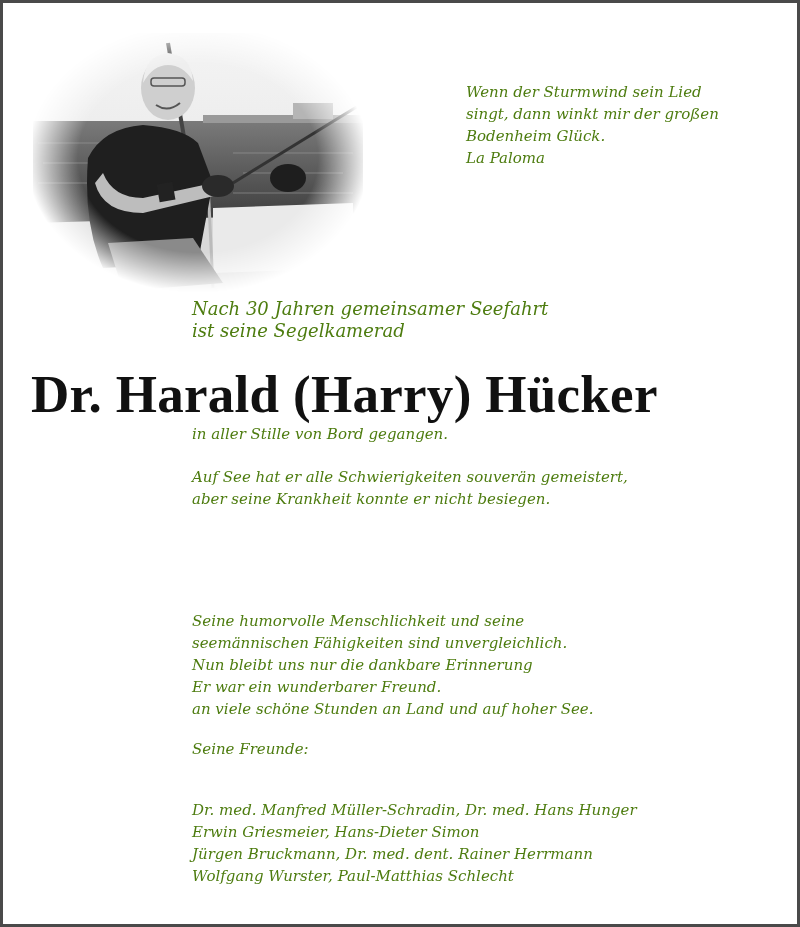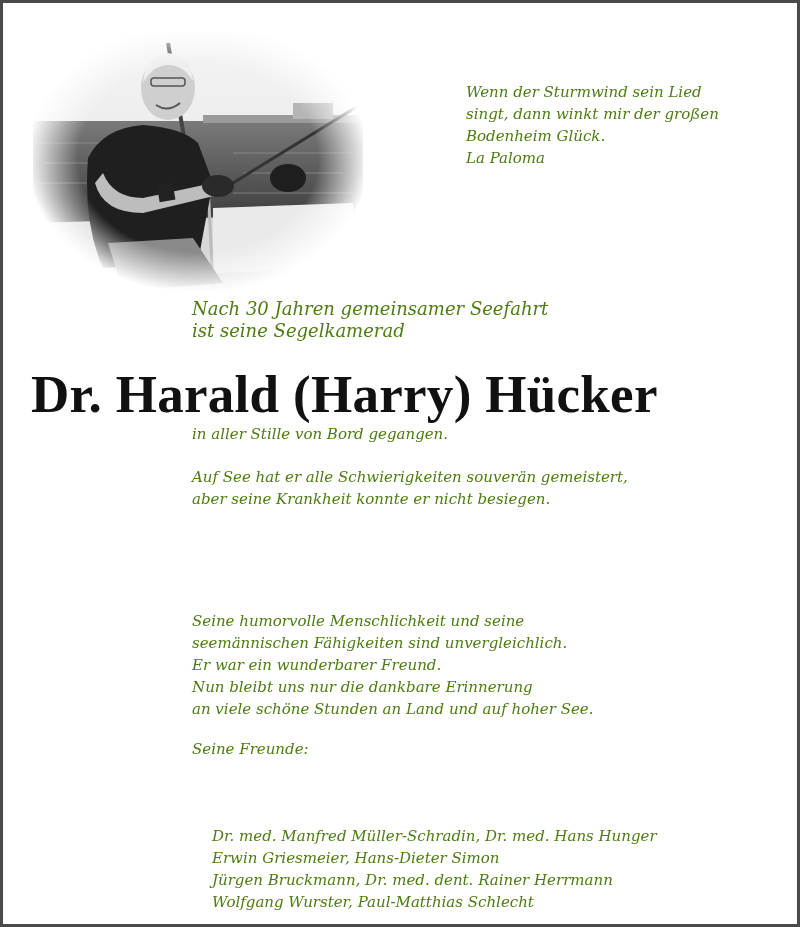--- a/index.html
+++ b/index.html
@@ -33,21 +33,21 @@
       font-family: "Liberation Serif", "DejaVu Serif", serif;
       font-weight: bold; font-size: 53px; line-height: 52px; color: #111;
       letter-spacing: 0.3px; white-space: nowrap;
     }
     .block { position: absolute; left: 189px; font-size: 15px; line-height: 22px; white-space: nowrap; }
     .b1 { top: 420px; }
     .b2 { top: 463px; }
     .b3 { top: 539px; }
     .b4 { top: 592px; margin-top: 15px; }
     .b5 { top: 735px; }
-    .b6 { top: 822px; margin-left: 20px; }
+    .b6 { top: 796px; }
     .line { display: block; }
   </style>
 </head>
 <body>
 
 <div class="frame">
 
   <div class="photo">
     <svg viewBox="0 0 330 260" xmlns="http://www.w3.org/2000/svg">
       <defs>
@@ -119,22 +119,22 @@
   </div>
 
   <div class="block b1 serif it">
     <span class="line">in aller Stille von Bord gegangen.</span>
   </div>
 
 
   <div class="block b4 serif it">
     <span class="line">Seine humorvolle Menschlichkeit und seine</span>
     <span class="line">seemännischen Fähigkeiten sind unvergleichlich.</span>
+    <span class="line">Nun bleibt uns nur die dankbare Erinnerung</span>
     <span class="line">Er war ein wunderbarer Freund.</span>
-    <span class="line">Nun bleibt uns nur die dankbare Erinnerung</span>
     <span class="line">an viele schöne Stunden an Land und auf hoher See.</span>
   </div>
 
   <div class="block b5 serif it">Seine Freunde:</div>
 
   <div class="block b6 serif it">
     <span class="line">Dr. med. Manfred Müller-Schradin, Dr. med. Hans Hunger</span>
     <span class="line">Erwin Griesmeier, Hans-Dieter Simon</span>
     <span class="line">Jürgen Bruckmann, Dr. med. dent. Rainer Herrmann</span>
     <span class="line">Wolfgang Wurster, Paul-Matthias Schlecht</span>

